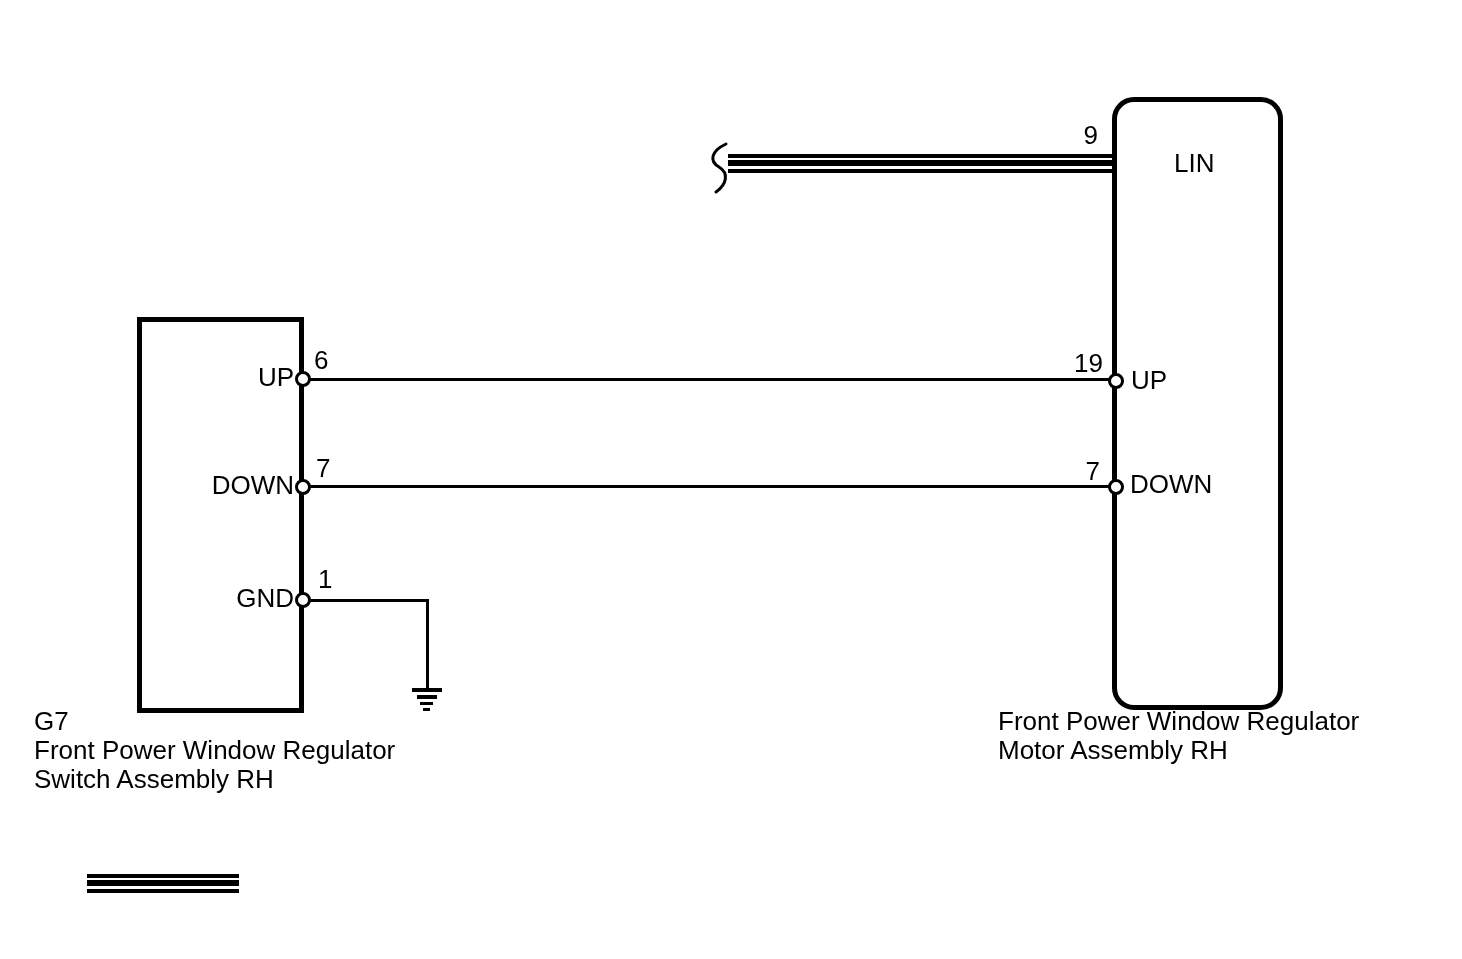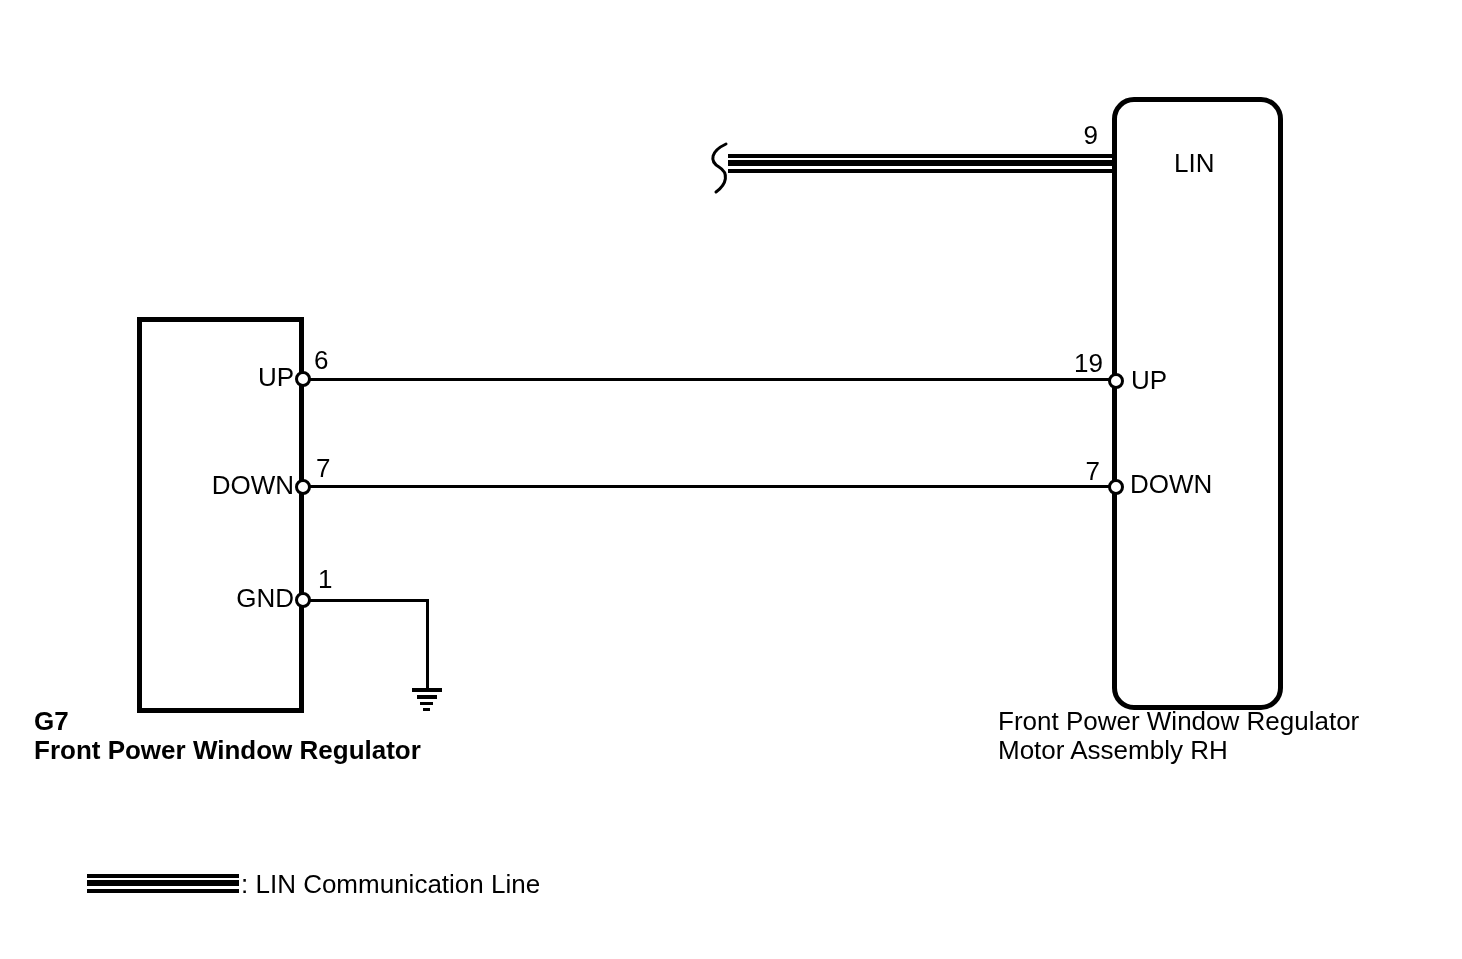--- a/index.html
+++ b/index.html
@@ -96,26 +96,26 @@
   <div class="abs txt" style="left: 1131px; top: 367px;">UP</div>
   <div class="abs txt" style="left: 1130px; top: 471px;">DOWN</div>
 
   <div class="abs txt right-align" style="left: 1040px; top: 122px; width: 58px;">9</div>
   <div class="abs txt right-align" style="left: 1045px; top: 350px; width: 58px;">19</div>
   <div class="abs txt right-align" style="left: 1042px; top: 458px; width: 58px;">7</div>
 
   <div class="abs pin-circle" style="left: 1108px; top: 373px;"></div>
   <div class="abs pin-circle" style="left: 1108px; top: 479px;"></div>
 
-  <div class="abs caption" style="left: 34px; top: 707px; font-weight: bold;">
+  <div class="abs caption" style="left: 34px; top: 707px;">
     <div>G7</div>
     <div>Front Power Window Regulator</div>
+    <div>Switch Assembly RH</div>
   </div>
 
   <div class="abs caption" style="left: 998px; top: 707px;">
     <div>Front Power Window Regulator</div>
     <div>Motor Assembly RH</div>
   </div>
 
   <div class="abs lin-band" style="left: 87px; top: 874px; width: 152px;"></div>
-  <div class="abs txt" style="left: 241px; top: 871px;">: LIN Communication Line</div>
 
 </div>
 
 </body></html>

